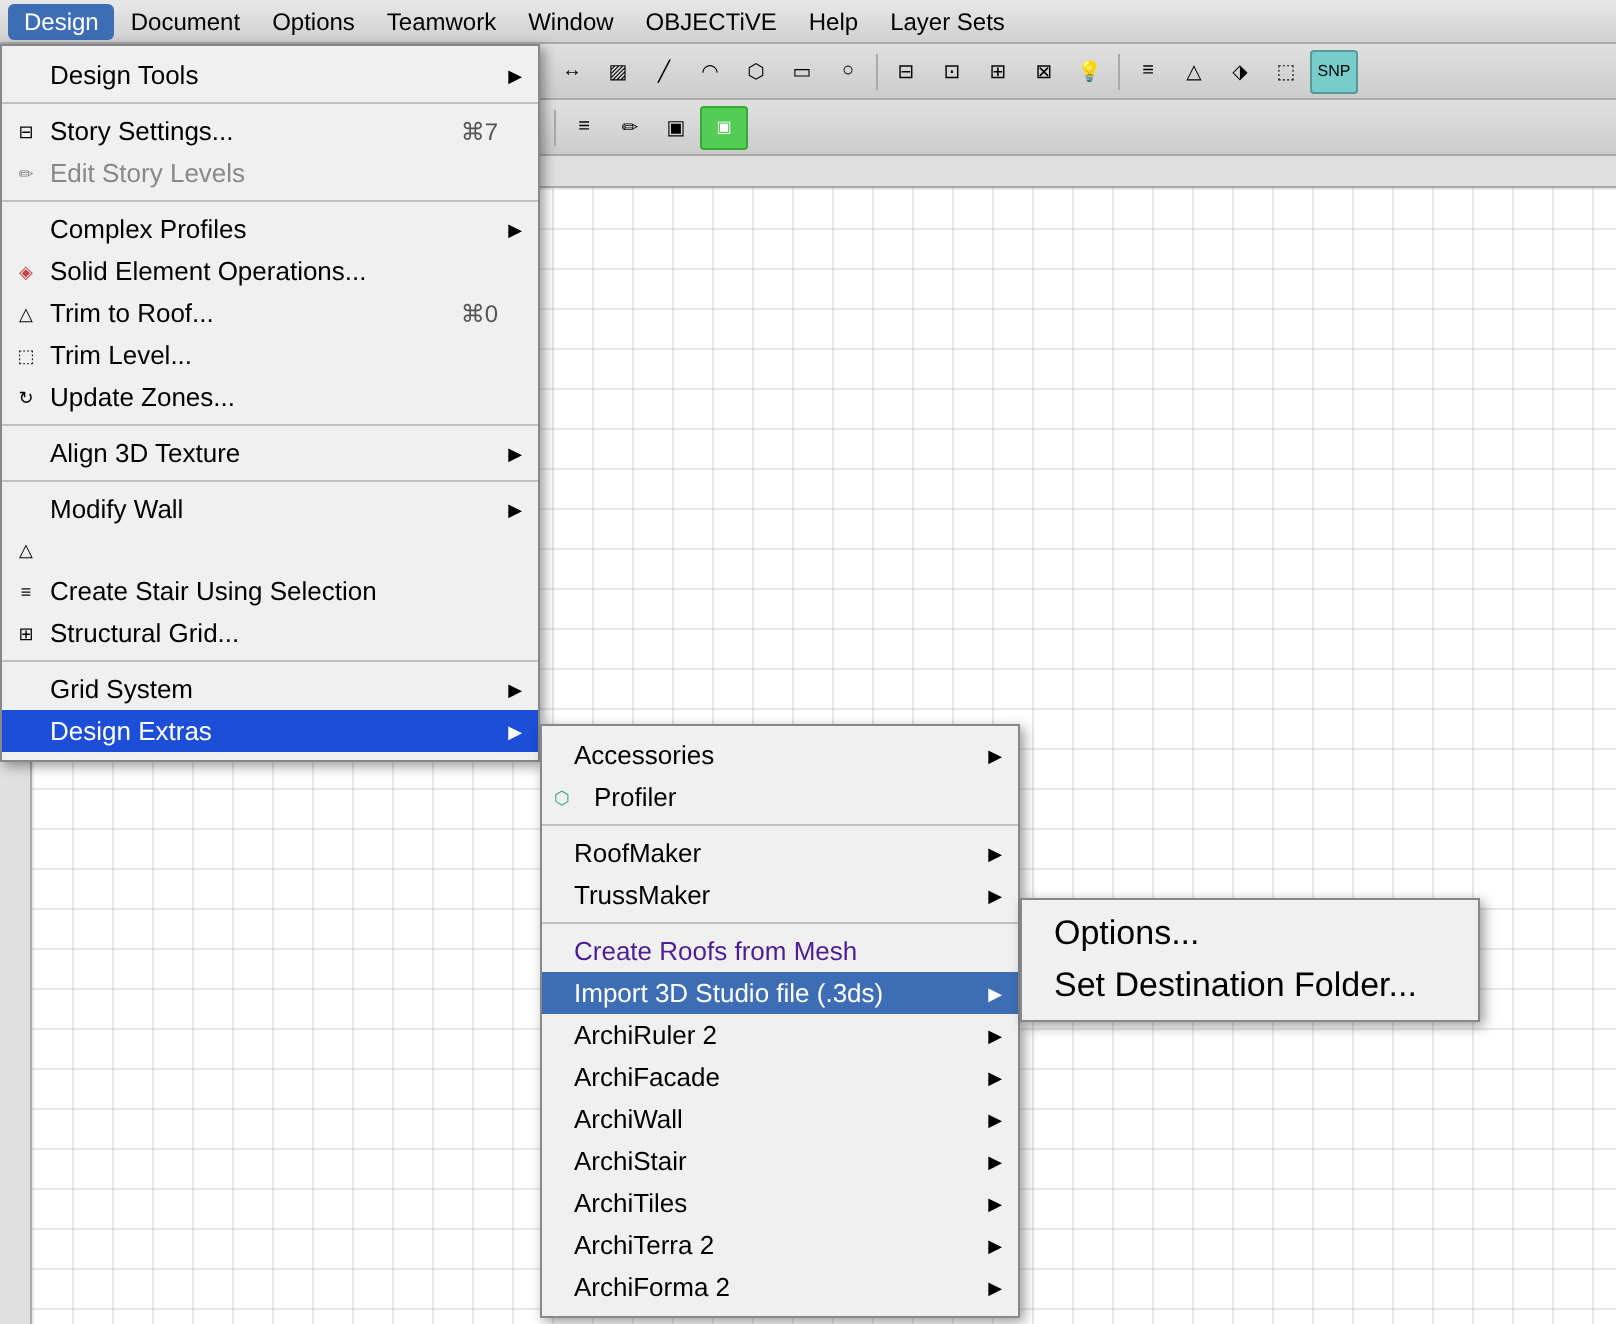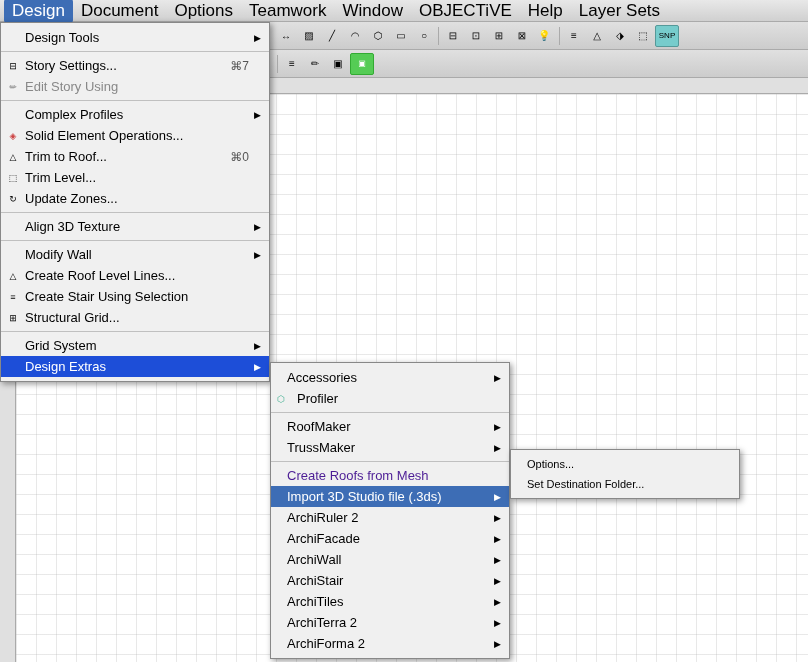--- a/index.html
+++ b/index.html
@@ -19,21 +19,21 @@
       align-items: center;
       height: 22px;
       background: linear-gradient(to bottom, #e8e8e8, #d0d0d0);
       border-bottom: 1px solid #aaa;
       padding: 0 4px;
       position: relative;
       z-index: 1000;
     }
     .menubar-item {
       padding: 2px 8px;
-      font-size: 17px;
+      font-size: 12px;
       cursor: pointer;
       border-radius: 3px;
       white-space: nowrap;
     }
     .menubar-item.active {
       background: #3d6db5;
       color: white;
     }
 
     
@@ -195,21 +195,21 @@
       border: 1px solid #888;
       box-shadow: 2px 2px 6px rgba(0,0,0,0.4);
       min-width: 220px;
       z-index: 2200;
       padding: 4px 0;
     }
     .sub-submenu-item {
       display: flex;
       align-items: center;
       padding: 3px 20px 3px 16px;
-      font-size: 11px;
+      font-size: 17px;
       cursor: pointer;
       white-space: nowrap;
       min-height: 20px;
     }
 
     
     .window-titlebar {
       position: absolute;
       top: 20px;
       left: 30px;
@@ -330,21 +330,21 @@
   <div class="dropdown-sep"></div>
 
   <div class="dropdown-item">
     <span class="icon" style="left:4px; font-size:9px;">⊟</span>
     <span>Story Settings...</span>
     <span class="shortcut">⌘7</span>
   </div>
 
   <div class="dropdown-item disabled">
     <span class="icon" style="left:4px; font-size:9px;">✏</span>
-    <span>Edit Story Using</span>
+    <span>Edit Story Levels</span>
   </div>
 
   <div class="dropdown-sep"></div>
 
   <div class="dropdown-item">
     <span>Complex Profiles</span>
     <span class="arrow">▶</span>
   </div>
 
   <div class="dropdown-item">
@@ -377,21 +377,20 @@
 
   <div class="dropdown-sep"></div>
 
   <div class="dropdown-item">
     <span>Modify Wall</span>
     <span class="arrow">▶</span>
   </div>
 
   <div class="dropdown-item">
     <span class="icon" style="left:4px; font-size:9px;">△</span>
-    <span>Create Roof Level Lines...</span>
   </div>
 
   <div class="dropdown-item">
     <span class="icon" style="left:4px; font-size:9px;">≡</span>
     <span>Create Stair Using Selection</span>
   </div>
 
   <div class="dropdown-item">
     <span class="icon" style="left:4px; font-size:9px;">⊞</span>
     <span>Structural Grid...</span>

